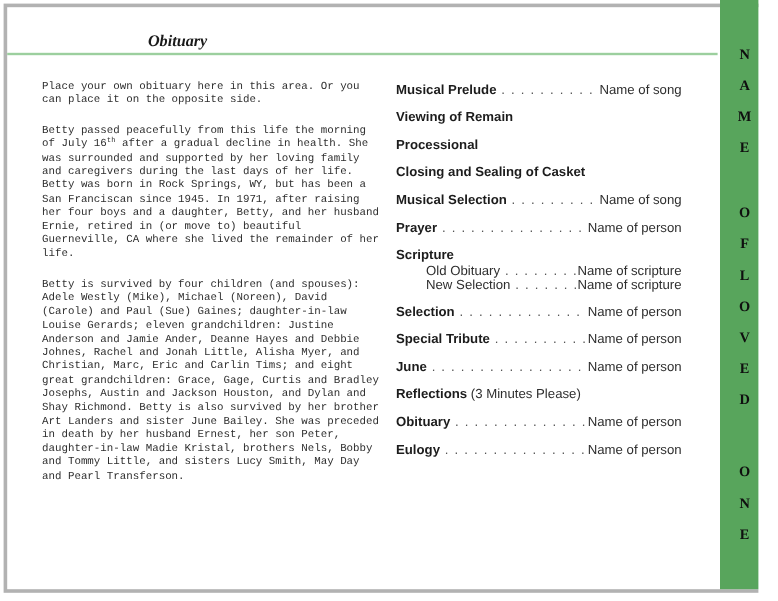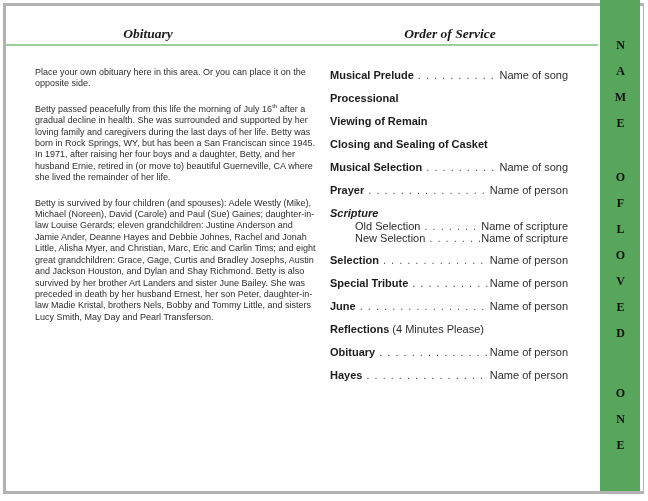--- a/index.html
+++ b/index.html
@@ -2,21 +2,20 @@
 <html style="--sidebar-green: #58a55c; --divider-green: #9ccf9e; --border-gray: #b2b2b2;"><head>
 <meta charset="utf-8">
 <style>
   html, body { margin: 0; padding: 0; background: #ffffff; }
   #screen {
     position: relative;
     width: 632px; height: 501px;
     background: #ffffff;
     overflow: hidden;
     font-family: "Liberation Sans", sans-serif;
-    padding-left: 12px;
   }
   .page-border {
     position: absolute;
     left: 3px; top: 3px;
     width: 637px; height: 485px;
     border: 3px solid var(--border-gray, #b2b2b2);
     background: #ffffff;
   }
   .col-header {
     position: absolute;
@@ -33,21 +32,21 @@
     left: 6px; top: 44px;
     width: 592px; height: 2px;
     background: var(--divider-green, #9ccf9e);
   }
   
   .obituary-col {
     position: absolute;
     left: 35px; top: 67px; width: 282px;
     font-size: 9px; line-height: 11.4px; color: #2e2e2e;
   }
-  .obituary-col p { margin: 0 0 14px 0; }
+  .obituary-col p { margin: 0 0 14px 0; font-family: Liberation Mono, monospace; }
   .obituary-col sup { font-size: 6px; line-height: 0; }
   
   .service-col {
     position: absolute;
     left: 330px; top: 69px; width: 238px;
     font-size: 11px; color: #2e2e2e;
   }
   .svc-row {
     display: flex; align-items: baseline;
     line-height: 13px; margin-bottom: 10px;
@@ -86,68 +85,67 @@
   .vword:nth-of-type(3) { margin-bottom: 34px; }
 </style>
 </head>
 <body>
 
 <div id="screen">
 
   <div class="page-border"></div>
 
   <div class="col-header left">Obituary</div>
-  <div class="col-header right">Order of Service</div>
 
   <div class="green-divider"></div>
 
   <div class="obituary-col">
     <p>Place your own obituary here in this area. Or you can place it on the opposite side.</p>
     <p><span>Betty passed peacefully from this life the morning of July 16</span><sup>th</sup><span> after a gradual decline in health.  She was surrounded and supported by her loving family and caregivers during the last days of her life.  Betty was born in Rock Springs, WY, but has been a San Franciscan since 1945.  In 1971, after raising her four boys and a daughter, Betty, and her husband Ernie, retired in (or move to) beautiful Guerneville, CA where she lived the remainder of her life.</span></p>
     <p>Betty is survived by four children (and spouses): Adele Westly (Mike), Michael (Noreen), David (Carole) and Paul (Sue) Gaines;  daughter-in-law Louise Gerards;  eleven grandchildren: Justine Anderson and Jamie Ander, Deanne Hayes and Debbie Johnes, Rachel and Jonah Little, Alisha Myer, and Christian, Marc, Eric and Carlin Tims;  and eight great grandchildren: Grace, Gage, Curtis and Bradley Josephs, Austin and Jackson Houston, and Dylan and Shay Richmond.  Betty is also survived by her brother Art Landers and sister June Bailey.  She was preceded in death by her husband Ernest, her son Peter, daughter-in-law Madie Kristal, brothers Nels, Bobby and Tommy Little, and sisters Lucy Smith, May Day and Pearl Transferson.</p>
   </div>
 
   <div class="service-col">
 
     <div class="svc-row">
       <span class="svc-label">Musical Prelude</span>
       <span class="leader"></span>
       <span class="svc-value">Name of song</span>
     </div>
 
     <div class="svc-row">
-      <span class="svc-label">Processional</span>
+      <span class="svc-label">Viewing of Remain</span>
     </div>
 
     <div class="svc-row">
-      <span class="svc-label">Viewing of Remain</span>
+      <span class="svc-label">Processional</span>
     </div>
 
     <div class="svc-row">
       <span class="svc-label">Closing and Sealing of Casket</span>
     </div>
 
     <div class="svc-row">
       <span class="svc-label">Musical Selection</span>
       <span class="leader"></span>
       <span class="svc-value">Name of song</span>
     </div>
 
     <div class="svc-row">
       <span class="svc-label">Prayer</span>
       <span class="leader"></span>
       <span class="svc-value">Name of person</span>
     </div>
 
-    <div class="svc-row" style="margin-bottom:0;font-style:italic;">
+    <div class="svc-row" style="margin-bottom:0;">
       <span class="svc-label">Scripture</span>
     </div>
     <div class="svc-sub">
       <div class="svc-row">
-        <span class="svc-label">Old Selection</span>
+        <span class="svc-label">Old Obituary</span>
         <span class="leader"></span>
         <span class="svc-value">Name of scripture</span>
       </div>
       <div class="svc-row">
         <span class="svc-label">New Selection</span>
         <span class="leader"></span>
         <span class="svc-value">Name of scripture</span>
       </div>
     </div>
 
@@ -164,31 +162,31 @@
     </div>
 
     <div class="svc-row">
       <span class="svc-label">June</span>
       <span class="leader"></span>
       <span class="svc-value">Name of person</span>
     </div>
 
     <div class="svc-row">
       <span class="svc-label">Reflections</span>
-      <span class="svc-suffix">(4 Minutes Please)</span>
+      <span class="svc-suffix">(3 Minutes Please)</span>
     </div>
 
     <div class="svc-row">
       <span class="svc-label">Obituary</span>
       <span class="leader"></span>
       <span class="svc-value">Name of person</span>
     </div>
 
     <div class="svc-row">
-      <span class="svc-label">Hayes</span>
+      <span class="svc-label">Eulogy</span>
       <span class="leader"></span>
       <span class="svc-value">Name of person</span>
     </div>
 
   </div>
 
   <div class="name-banner">
     <div class="vword">NAME</div>
     <div class="vword">OF</div>
     <div class="vword">LOVED</div>

